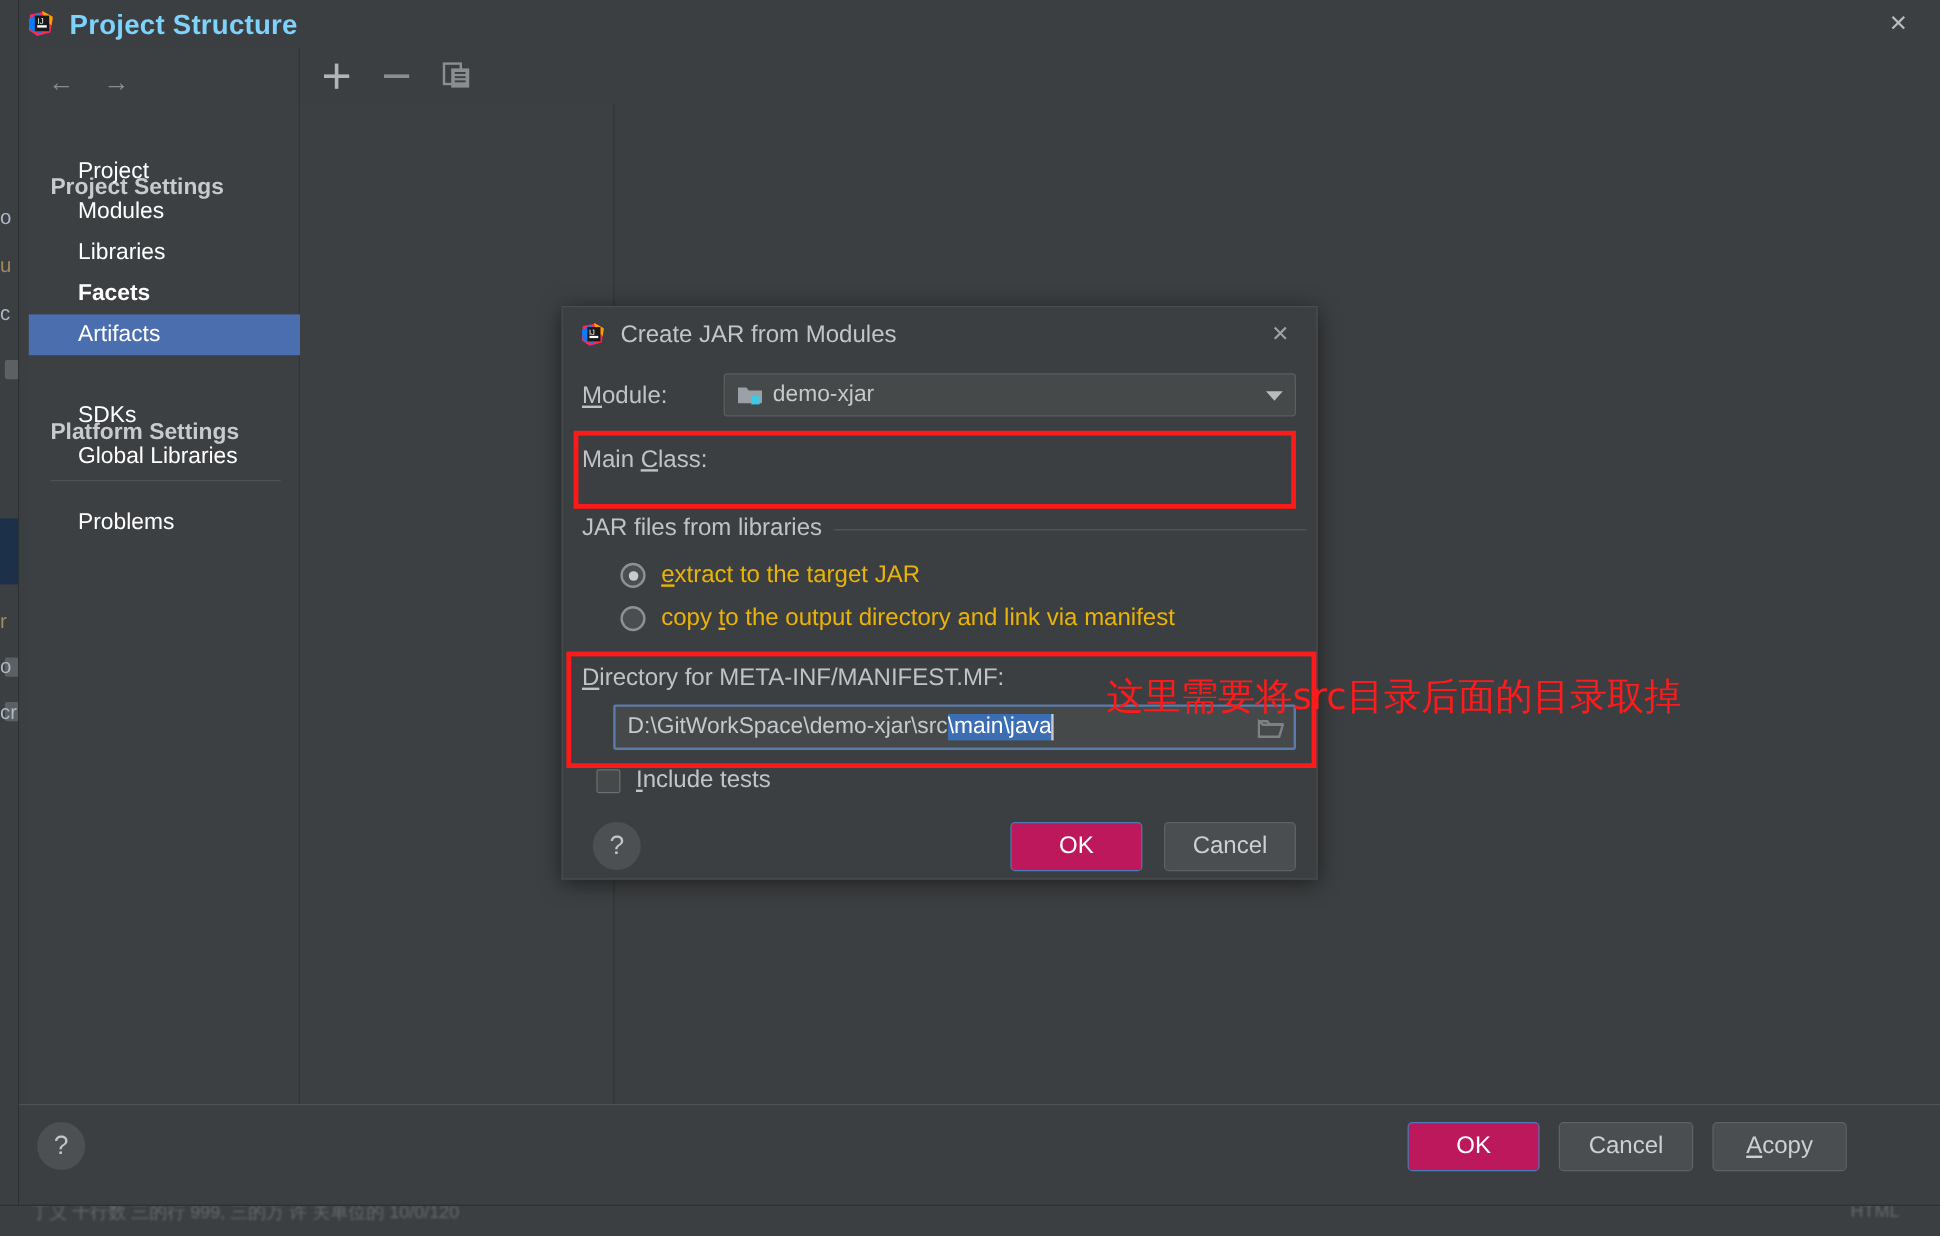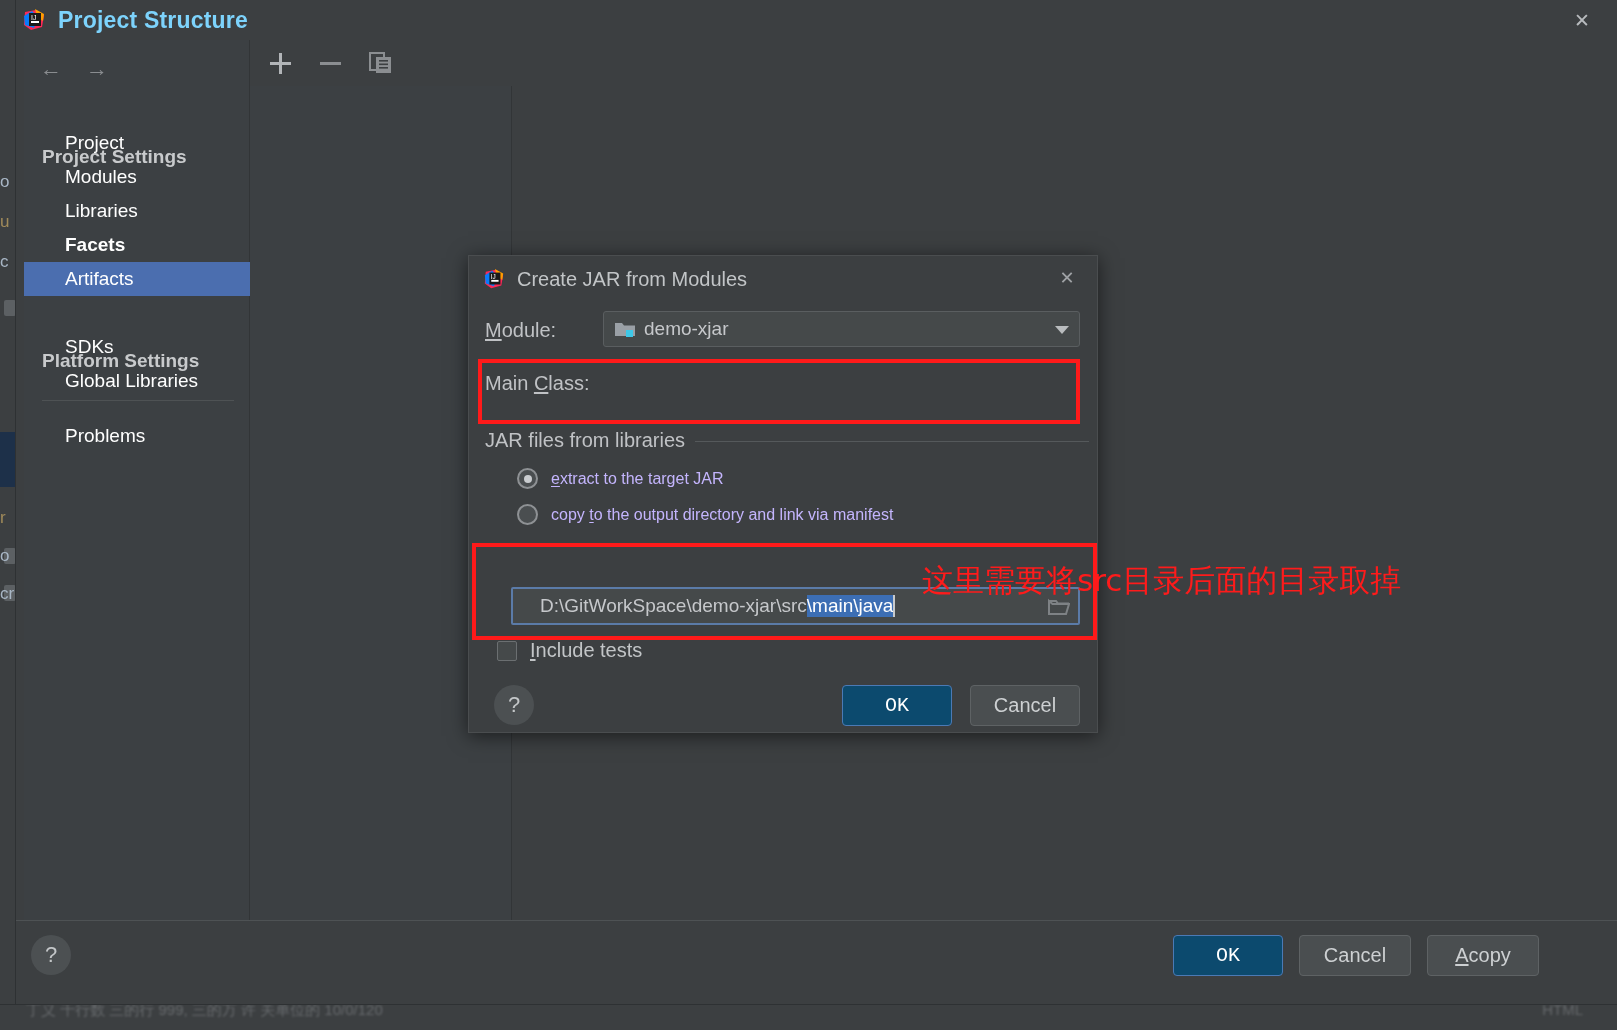--- a/index.html
+++ b/index.html
@@ -142,21 +142,21 @@
   }
   .btn {
     position: absolute; top: 14px; height: 41px;
     border-radius: 4px;
     display: flex; align-items: center; justify-content: center;
     font-size: 20px; cursor: pointer;
     border: 1px solid #5e6264;
     background: #4a4e50; color: #cdd0d2;
   }
   .btn.primary {
-    background: #0c4a6e; border: 1px solid #4b7ab5; color: #ffffff; font-family: Liberation Mono, monospace;
+    background: #be185d; border: 1px solid #4b7ab5; color: #ffffff;
   }
   #btn-ok-main     { left: 1157px; width: 110px; }
   #btn-cancel-main { left: 1283px; width: 112px; }
   #btn-apply-main  { left: 1411px; width: 112px; }
   .ul-char { text-decoration: underline; text-underline-offset: 2px; }
 
   
   #bottom-strip {
     position: absolute; left: 0; top: 1004px; width: 1617px; height: 26px;
     background: #3c3f41;
@@ -212,21 +212,21 @@
     border-top: 8px solid #b9bcbe;
   }
   #mainclass-field { left: 134px; top: 108px; width: 477px; }
   #mainclass-browse {
     position: absolute; right: 8px; top: 8px; width: 22px; height: 19px;
     cursor: pointer;
   }
   #dir-field {
     left: 42px; top: 331px; width: 569px; height: 38px;
     background: #45494a; border: 2px solid #5b7ba8; border-radius: 2px;
-    padding-left: 27px;
+    padding-left: 10px;
   }
   #dir-browse {
     position: absolute; right: 8px; top: 9px; width: 22px; height: 19px;
     cursor: pointer;
   }
   .sel-text {
     background: #3c6eb4; color: #ffffff;
   }
   #dir-caret {
     display: inline-block; width: 2px; height: 22px;
@@ -239,21 +239,21 @@
     font-size: 20px; color: #c0c2c5; background: #3c3f41;
     padding-right: 10px; z-index: 2;
   }
   #group-line {
     position: absolute; left: 16px; top: 185px; right: 8px; height: 1px;
     background: #55595b;
   }
 
   .radio-row {
     position: absolute; left: 48px; display: flex; align-items: center;
-    font-size: 16px; color: #c4b5fd; cursor: pointer; justify-content: flex-end;
+    font-size: 20px; color: #eab308; cursor: pointer; justify-content: flex-end;
   }
   .radio {
     width: 21px; height: 21px; border-radius: 50%;
     border: 2px solid #8e9194; background: #4a4e50;
     margin-right: 13px; position: relative; flex: none;
   }
   .radio.checked::after {
     content: ""; position: absolute; left: 4.5px; top: 4.5px;
     width: 8px; height: 8px; border-radius: 50%; background: #c9cccf;
   }
@@ -422,20 +422,21 @@
   <div class="radio-row" style="top:212px;">
     <span class="radio checked"></span>
     <span><span></span><span class="ul-char">e</span><span>xtract to the target JAR</span></span>
   </div>
 
   <div class="radio-row" style="top:248px;">
     <span class="radio"></span>
     <span><span>copy </span><span class="ul-char">t</span><span>o the output directory and link via manifest</span></span>
   </div>
 
+  <div class="fld-label" id="dir-label"><span class="ul-char">D</span><span>irectory for META-INF/MANIFEST.MF:</span></div>
   <div class="txt-field" id="dir-field">
     <span>D:\GitWorkSpace\demo-xjar\src</span>
       <span class="sel-text">\main\java</span>
       <span id="dir-caret"></span>
     <span id="dir-browse">
       <svg width="22" height="19" viewBox="0 0 22 19">
         <path d="M1 3 L8 3 L10 5.5 L21 5.5" fill="none" stroke="#7e8285" stroke-width="2"></path>
         <path d="M1 3 L1 16 L18 16 L21 6 L4.5 6 Z" fill="none" stroke="#7e8285" stroke-width="2"></path>
       </svg>
     </span>

